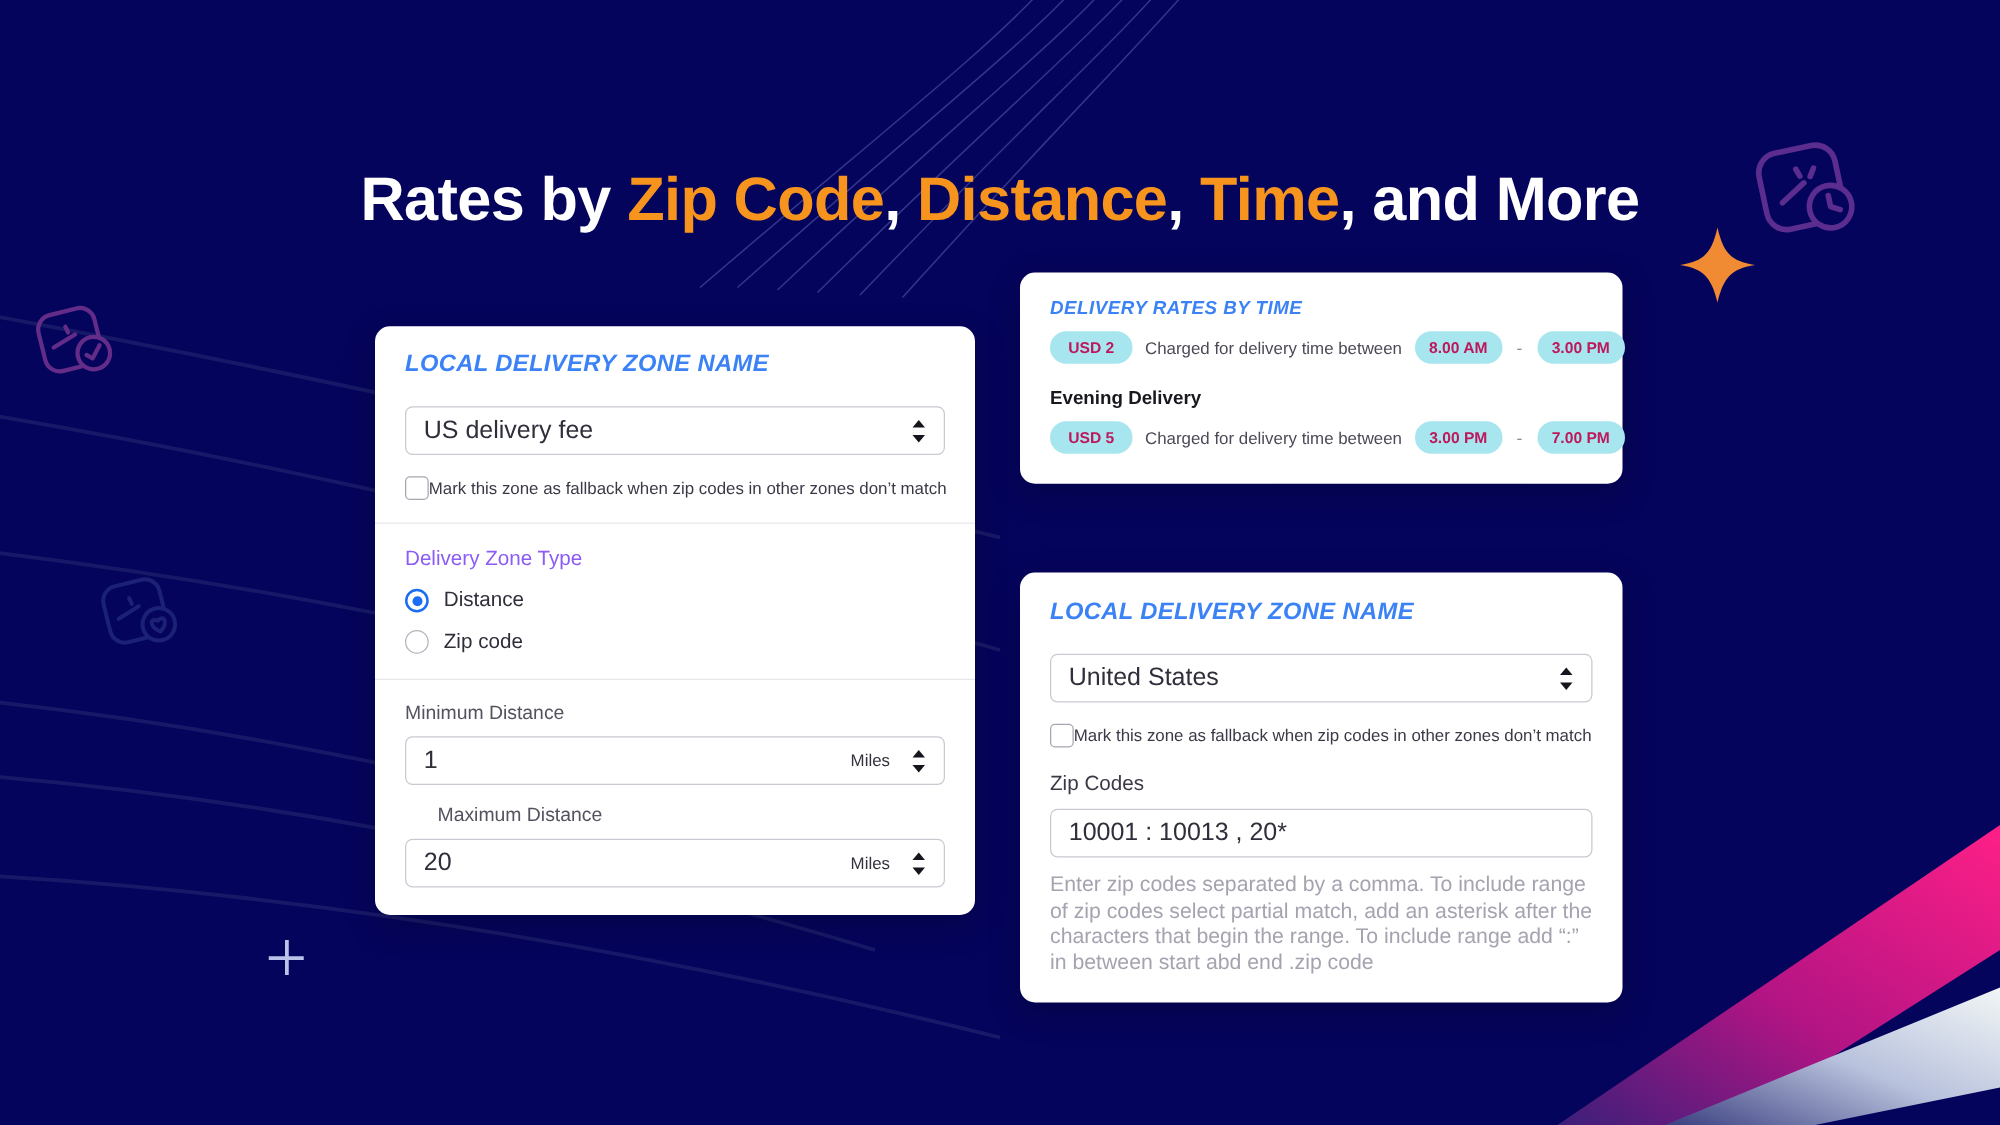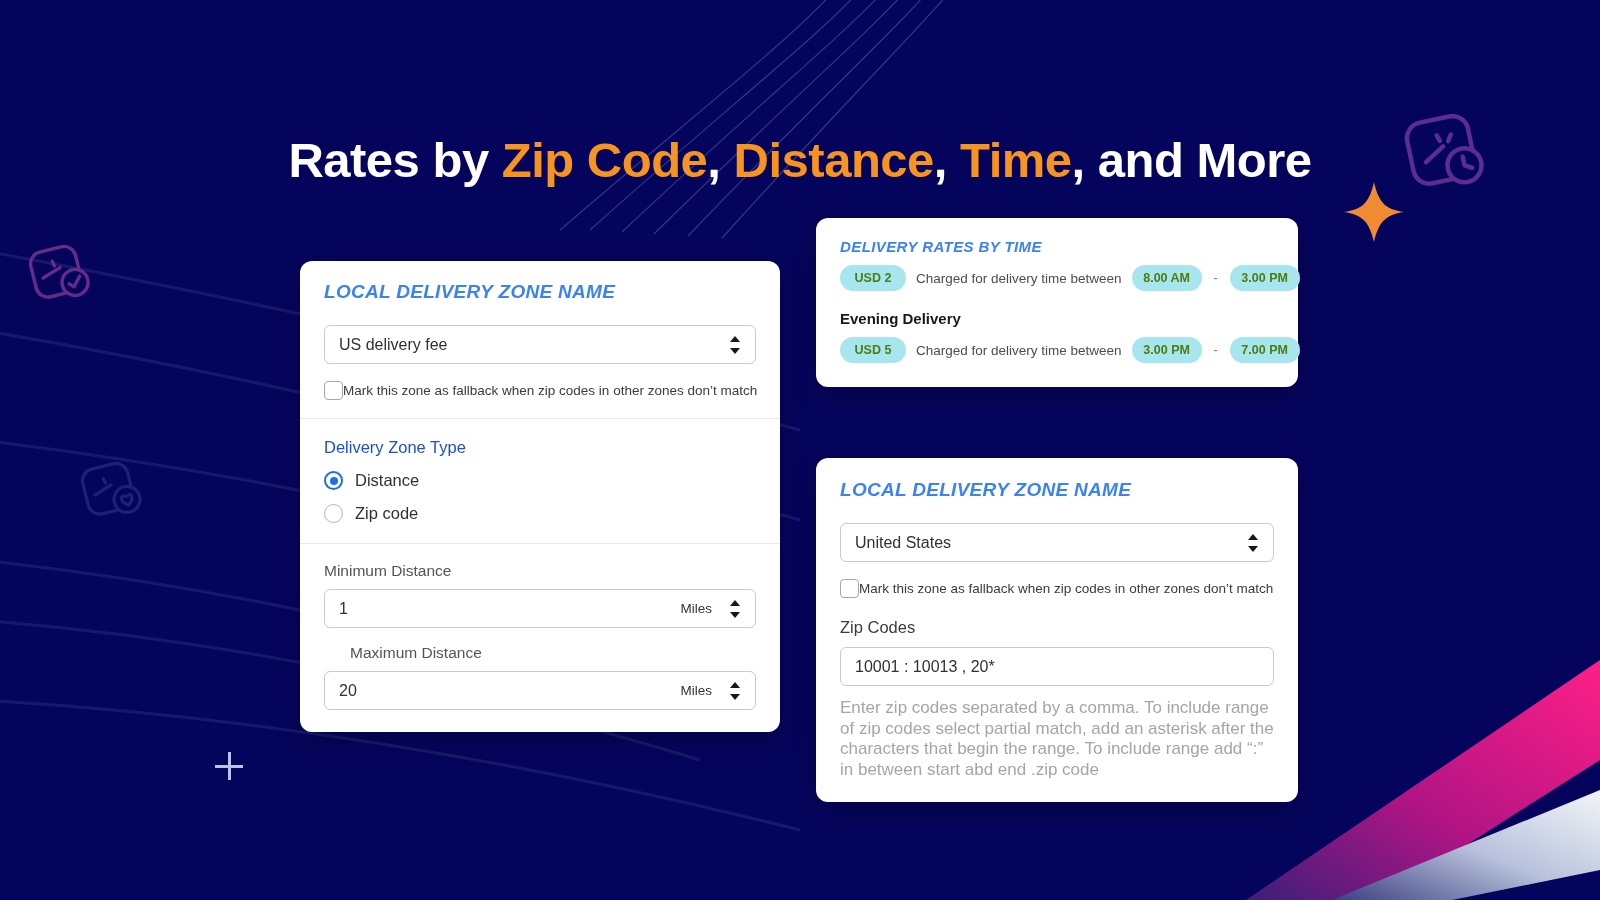--- a/index.html
+++ b/index.html
@@ -84,21 +84,21 @@
     position: relative;
     display: flex;
     align-items: center;
     height: 39px;
     border: 1px solid #c9c9d1;
     border-radius: 6px;
     background: #fff;
     padding: 0 14px;
   }
   .control .val {
-    font-size: 16px;
+    font-size: 20px;
     color: #2f2f3b;
     flex: 1;
     white-space: nowrap;
     overflow: hidden;
   }
   .control .unit {
     font-size: 13.5px;
     color: #33333f;
     margin-right: 18px;
   }
@@ -172,21 +172,21 @@
     color: #18181f;
   }
   .rate-row {
     display: flex;
     align-items: center;
     gap: 10px;
     margin-top: 10px;
   }
   .pill {
     background: #a7e6ef;
-    color: #4d7c0f;
+    color: #be185d;
     font-size: 12.5px;
     font-weight: 700;
     border-radius: 20px;
     padding: 6px 0;
     text-align: center;
     flex: 0 0 auto;
   }
   .pill.money { width: 66px; }
   .pill.time  { width: 70px; }
   .rate-text {
@@ -298,21 +298,21 @@
 
     <div class="check-row" style="margin-top:17px;">
       <span class="checkbox"></span>
       <span class="check-label">Mark this zone as fallback when zip codes in other zones don’t match</span>
     </div>
   </div>
 
   <div class="divider"></div>
 
   <div class="sect" style="padding-top:19px; padding-bottom:20px;">
-    <div class="field-label" style="font-size:16.5px; color:#1d4ed8; margin-bottom:0;">Delivery Zone Type</div>
+    <div class="field-label" style="font-size:16.5px; color:#8b5cf6; margin-bottom:0;">Delivery Zone Type</div>
 
     <div class="radio-row">
       <span class="radio on"></span>
       <span class="radio-label">Distance</span>
     </div>
 
     <div class="radio-row">
       <span class="radio"></span>
       <span class="radio-label">Zip code</span>
     </div>

